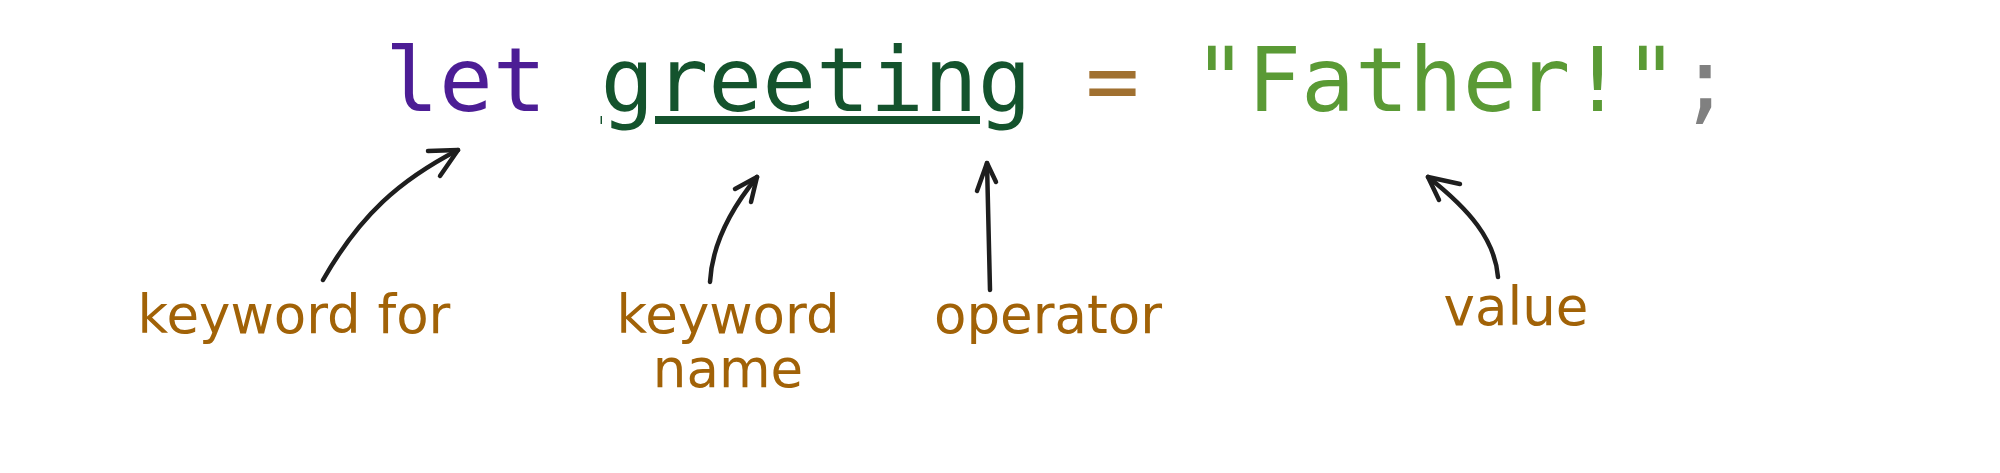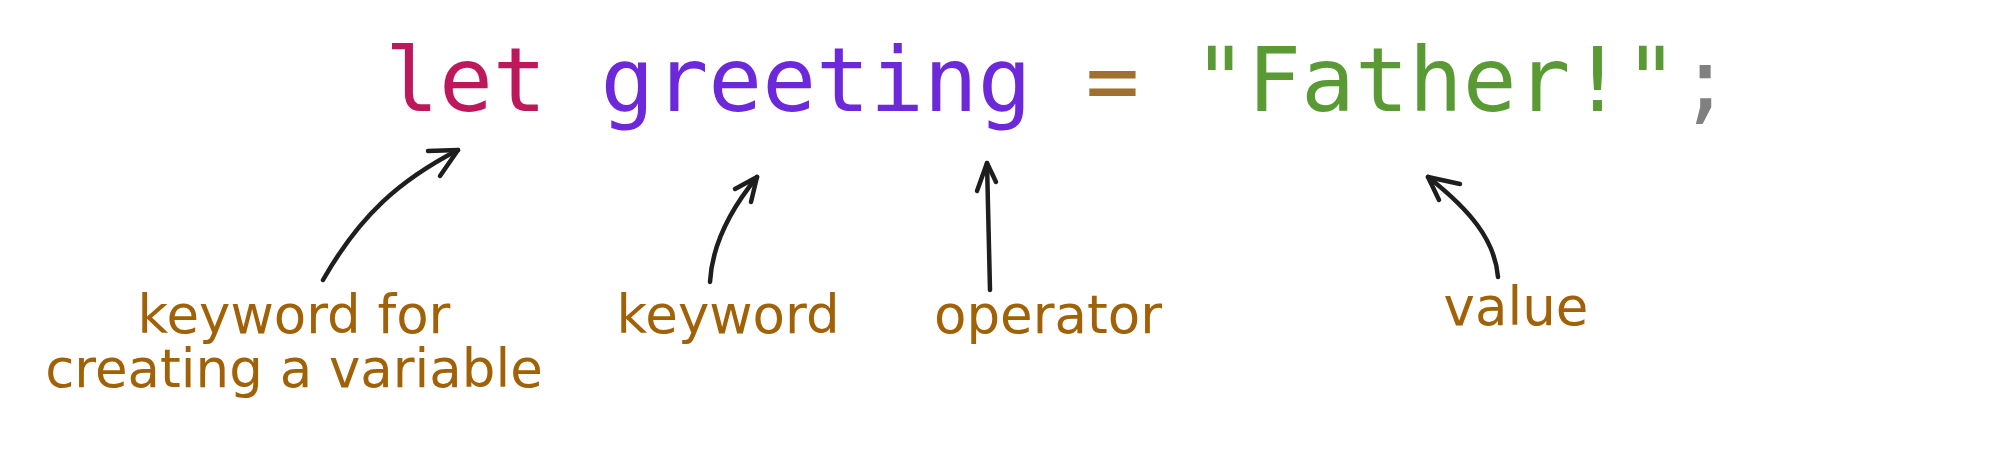--- a/index.html
+++ b/index.html
@@ -16,22 +16,22 @@
     .code-line {
       position: absolute;
       left: 385px;
       top: 20px;
       font-family: "DejaVu Sans Mono", monospace;
       font-size: 89.5px;
       line-height: 120px;
       white-space: pre;
       letter-spacing: 0;
     }
-    .tok-keyword { color: #be185d; text-align: center; }
-    .tok-ident   { color: #6d28d9; }
+    .tok-keyword { color: #4c1d95; text-align: center; }
+    .tok-ident   { color: #14532d; text-decoration: underline; }
     .tok-op      { color: #a07030; }
     .tok-string  { color: #5a9a35; }
     .tok-punct   { color: #808080; }
 
     .arrows {
       position: absolute;
       left: 0;
       top: 0;
       width: 2000px;
       height: 473px;
@@ -75,25 +75,25 @@
     <path d="M977 191 L987 163 L996 182"></path>
   </g>
   <g>
     <path d="M1498 277 C 1495 240, 1470 210, 1428 177"></path>
     <path d="M1460 184 L1428 177 L1439 200"></path>
   </g>
 </svg>
 
 <div class="label" style="left:294px; top:288px;">
   <span>keyword for</span>
-  <span>creating a variable</span>
 </div>
 
 <div class="label" style="left:728px; top:288px;">
   <span>keyword</span>
+  <span>name</span>
 </div>
 
 <div class="label" style="left:1048px; top:288px;">
   <span>operator</span>
 </div>
 
 <div class="label" style="left:1516px; top:280px;">
   <span>value</span>
 </div>
 

